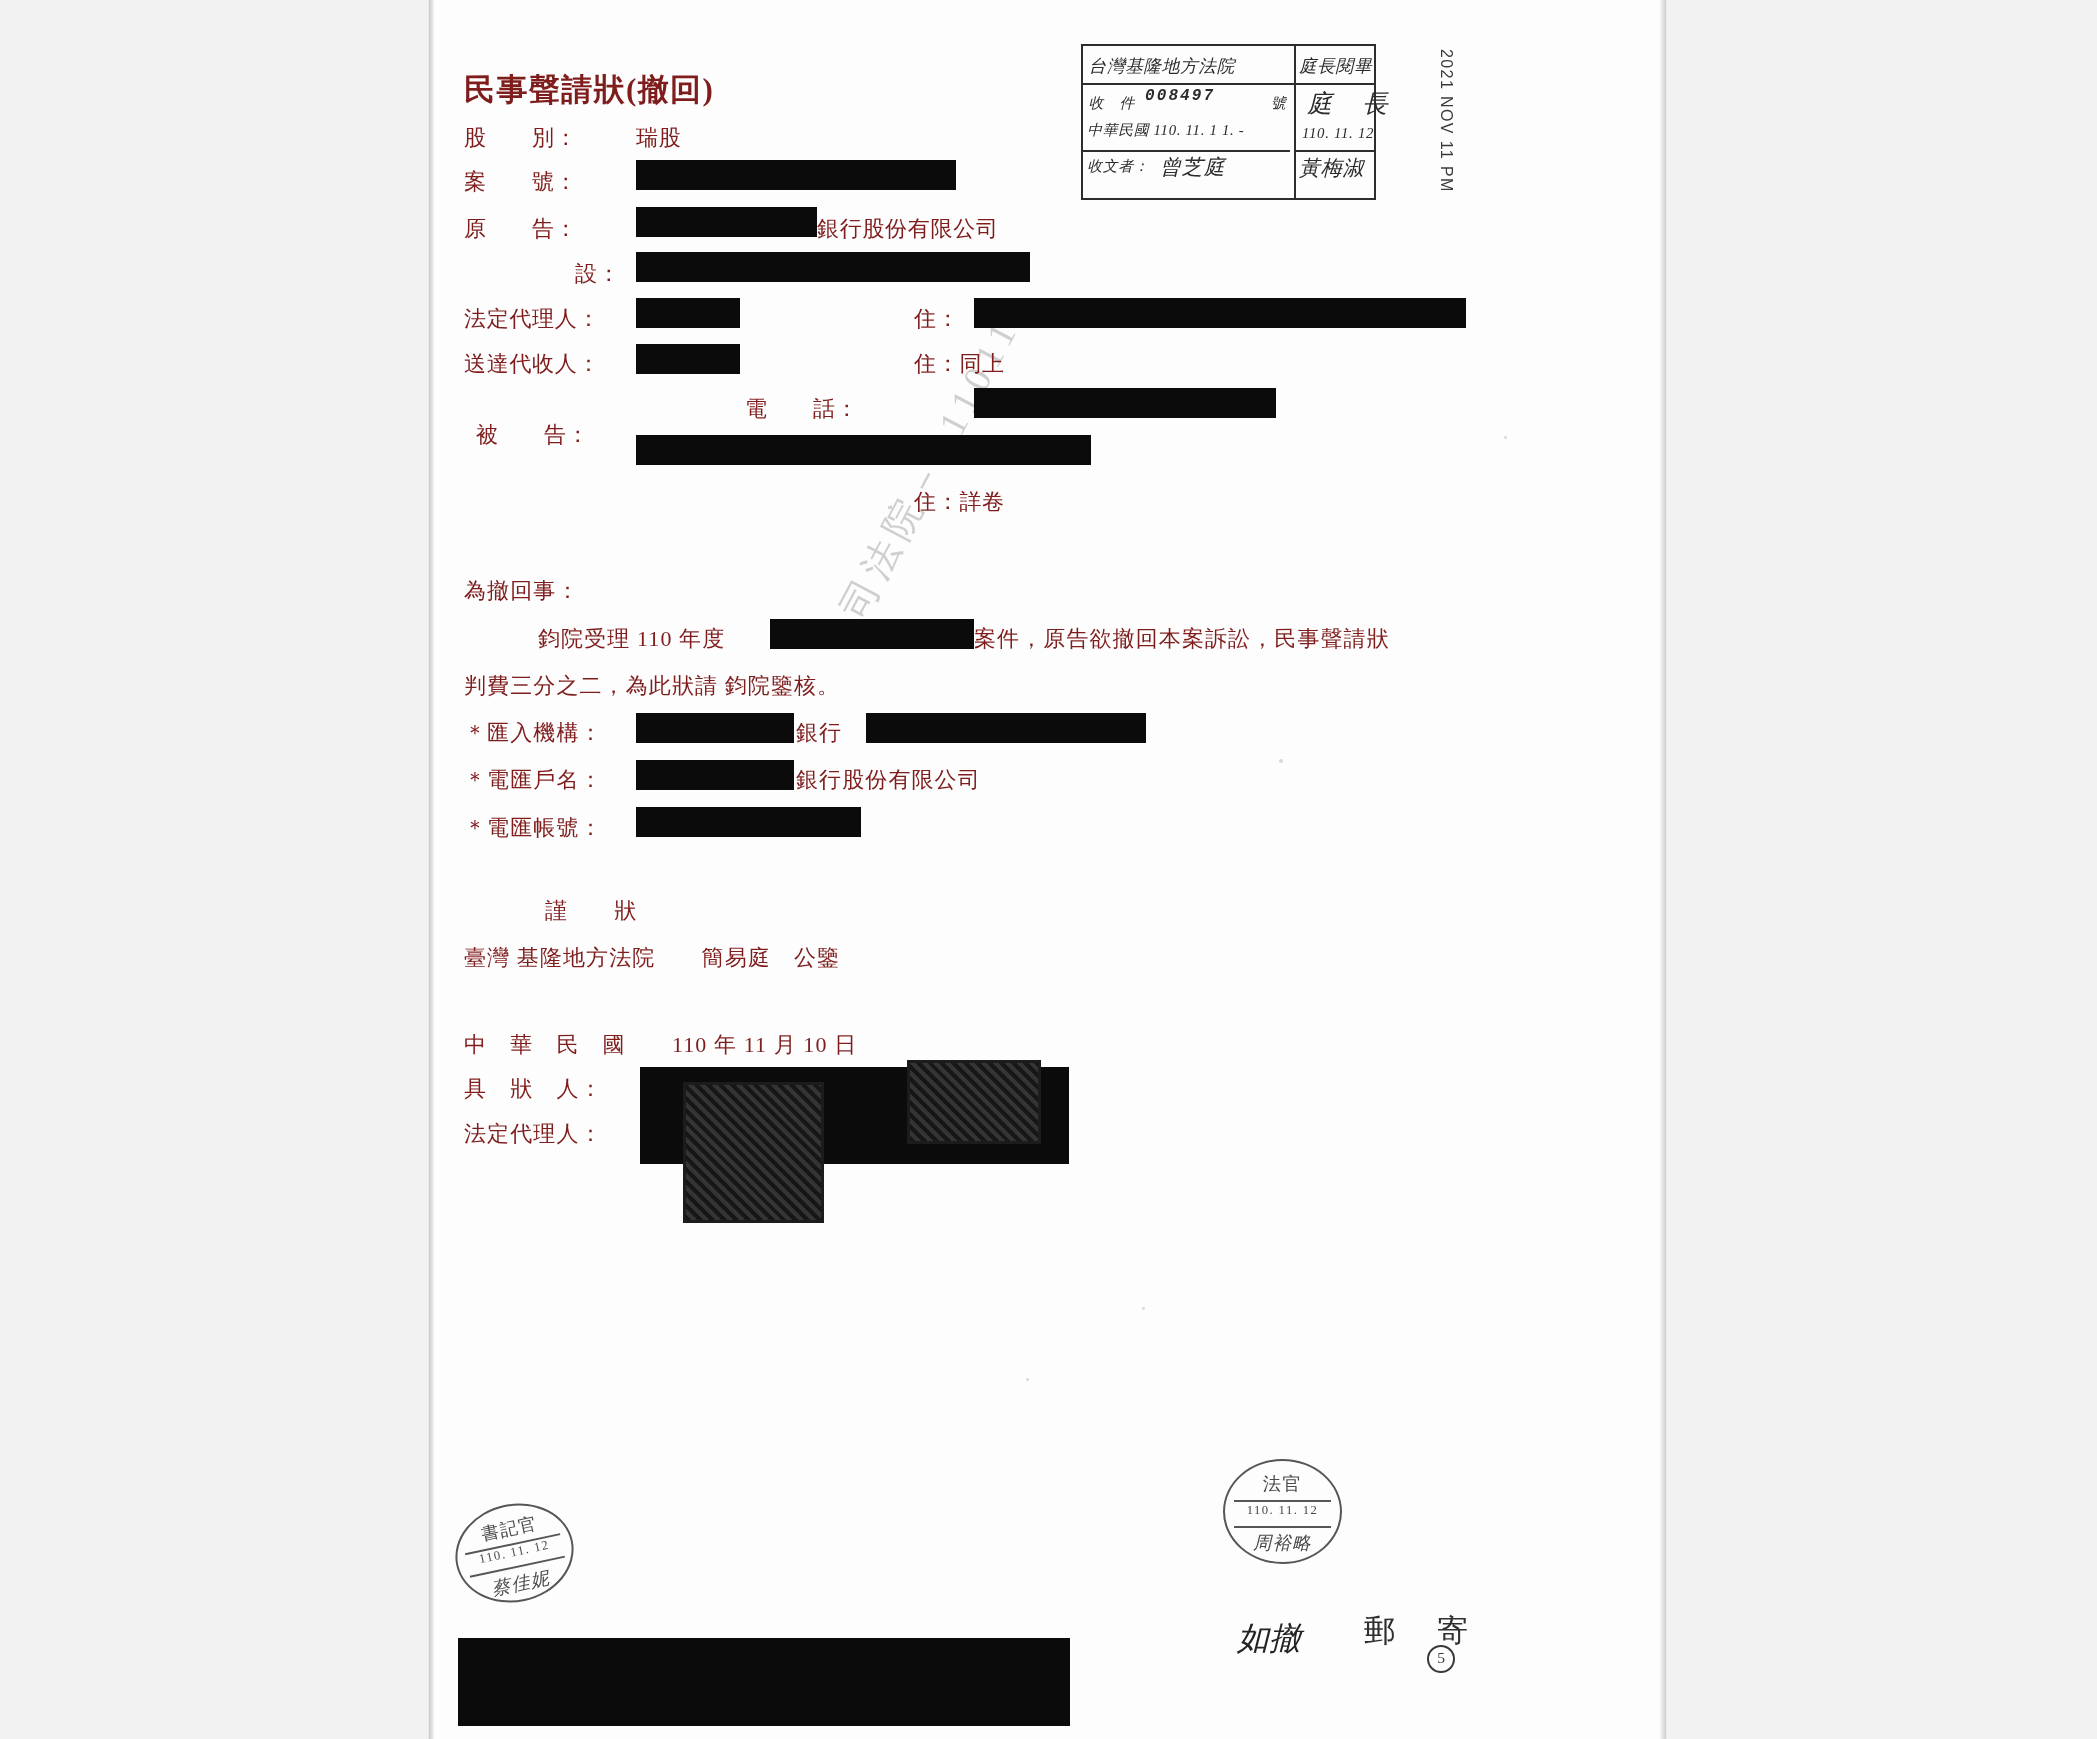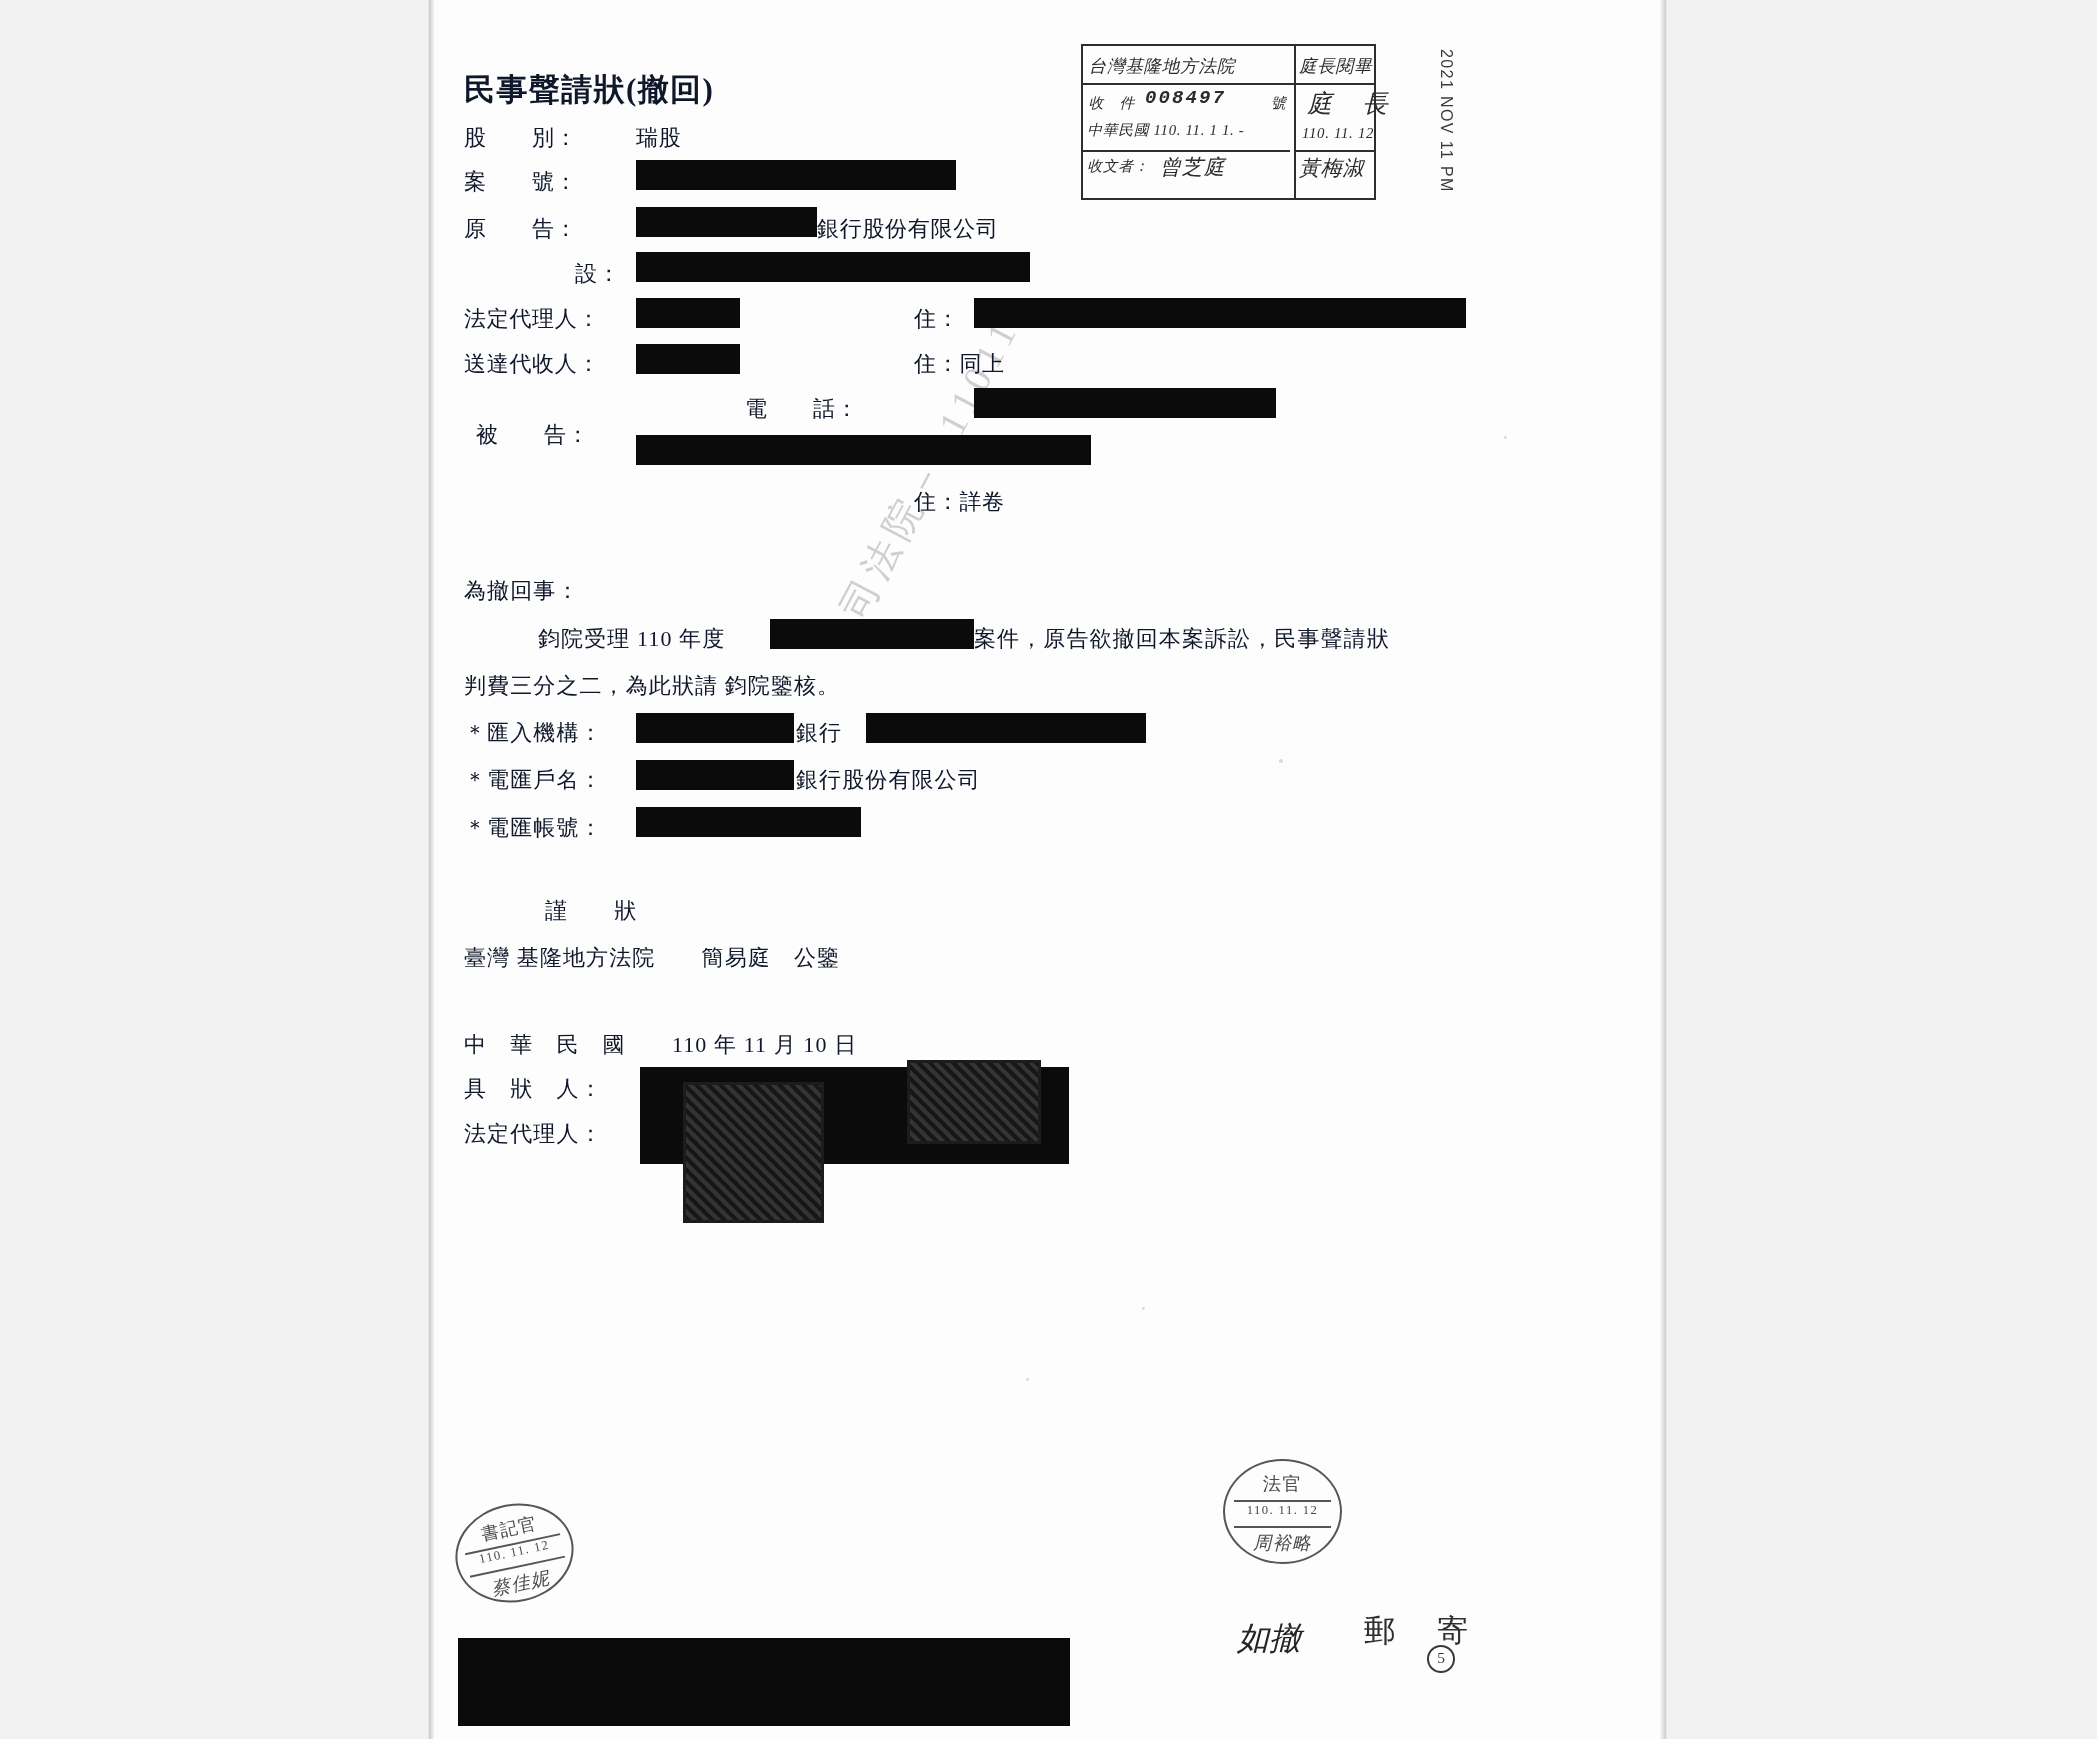--- a/index.html
+++ b/index.html
@@ -47,21 +47,21 @@
     position: absolute;
     background: #bdbdbd;
     border-radius: 50%;
     opacity: .55;
   }
 
   
   .t {
     position: absolute;
     white-space: pre;
-    color: #0f172a;
+    color: #7f1d1d;
     font-family: "Liberation Serif", "DejaVu Serif", serif;
   }
   .doc-title {
     font-size: 31px;
     font-weight: bold;
     letter-spacing: 1.4px;
   }
   .line {
     font-size: 22px;
     letter-spacing: 0.7px;
@@ -106,21 +106,21 @@
   .st {
     position: absolute;
     white-space: pre;
     color: #2b2b2b;
     font-size: 17.6px;
     letter-spacing: 0.7px;
     font-style: italic;
   }
   .st.small { font-size: 14.8px; }
   .st.num {
-    font-size: 19px;
+    font-size: 16px;
     font-weight: bold;
     letter-spacing: 2.1px;
     font-family: "Liberation Mono", "DejaVu Sans Mono", monospace;
   }
   .st.big {
     font-size: 25px;
     letter-spacing: 2.8px;
   }
   .handwriting {
     font-family: "Liberation Serif", "DejaVu Serif", serif;

